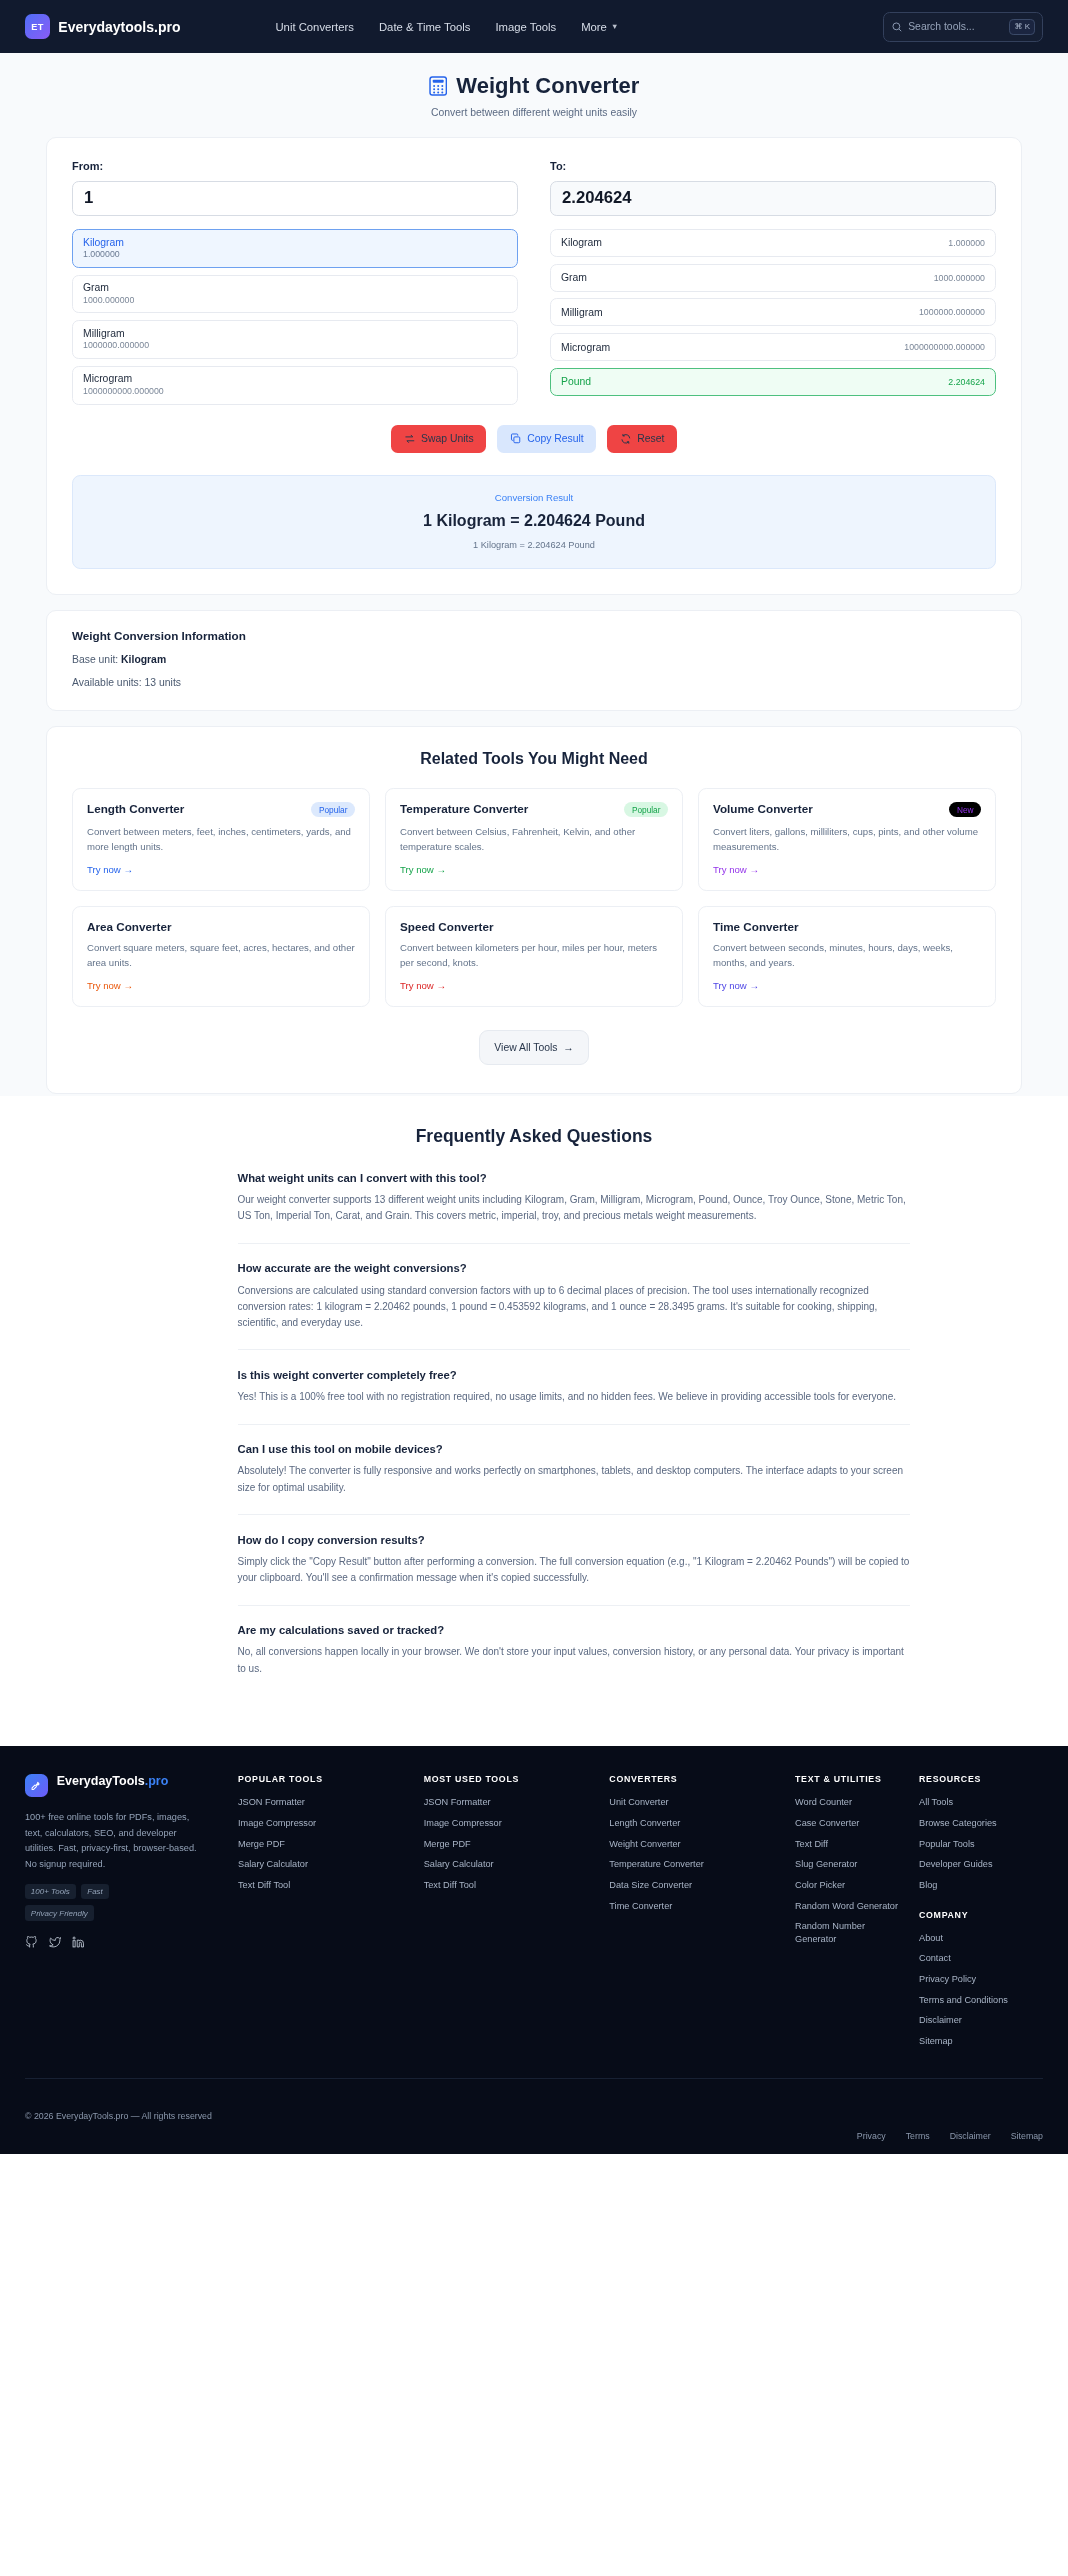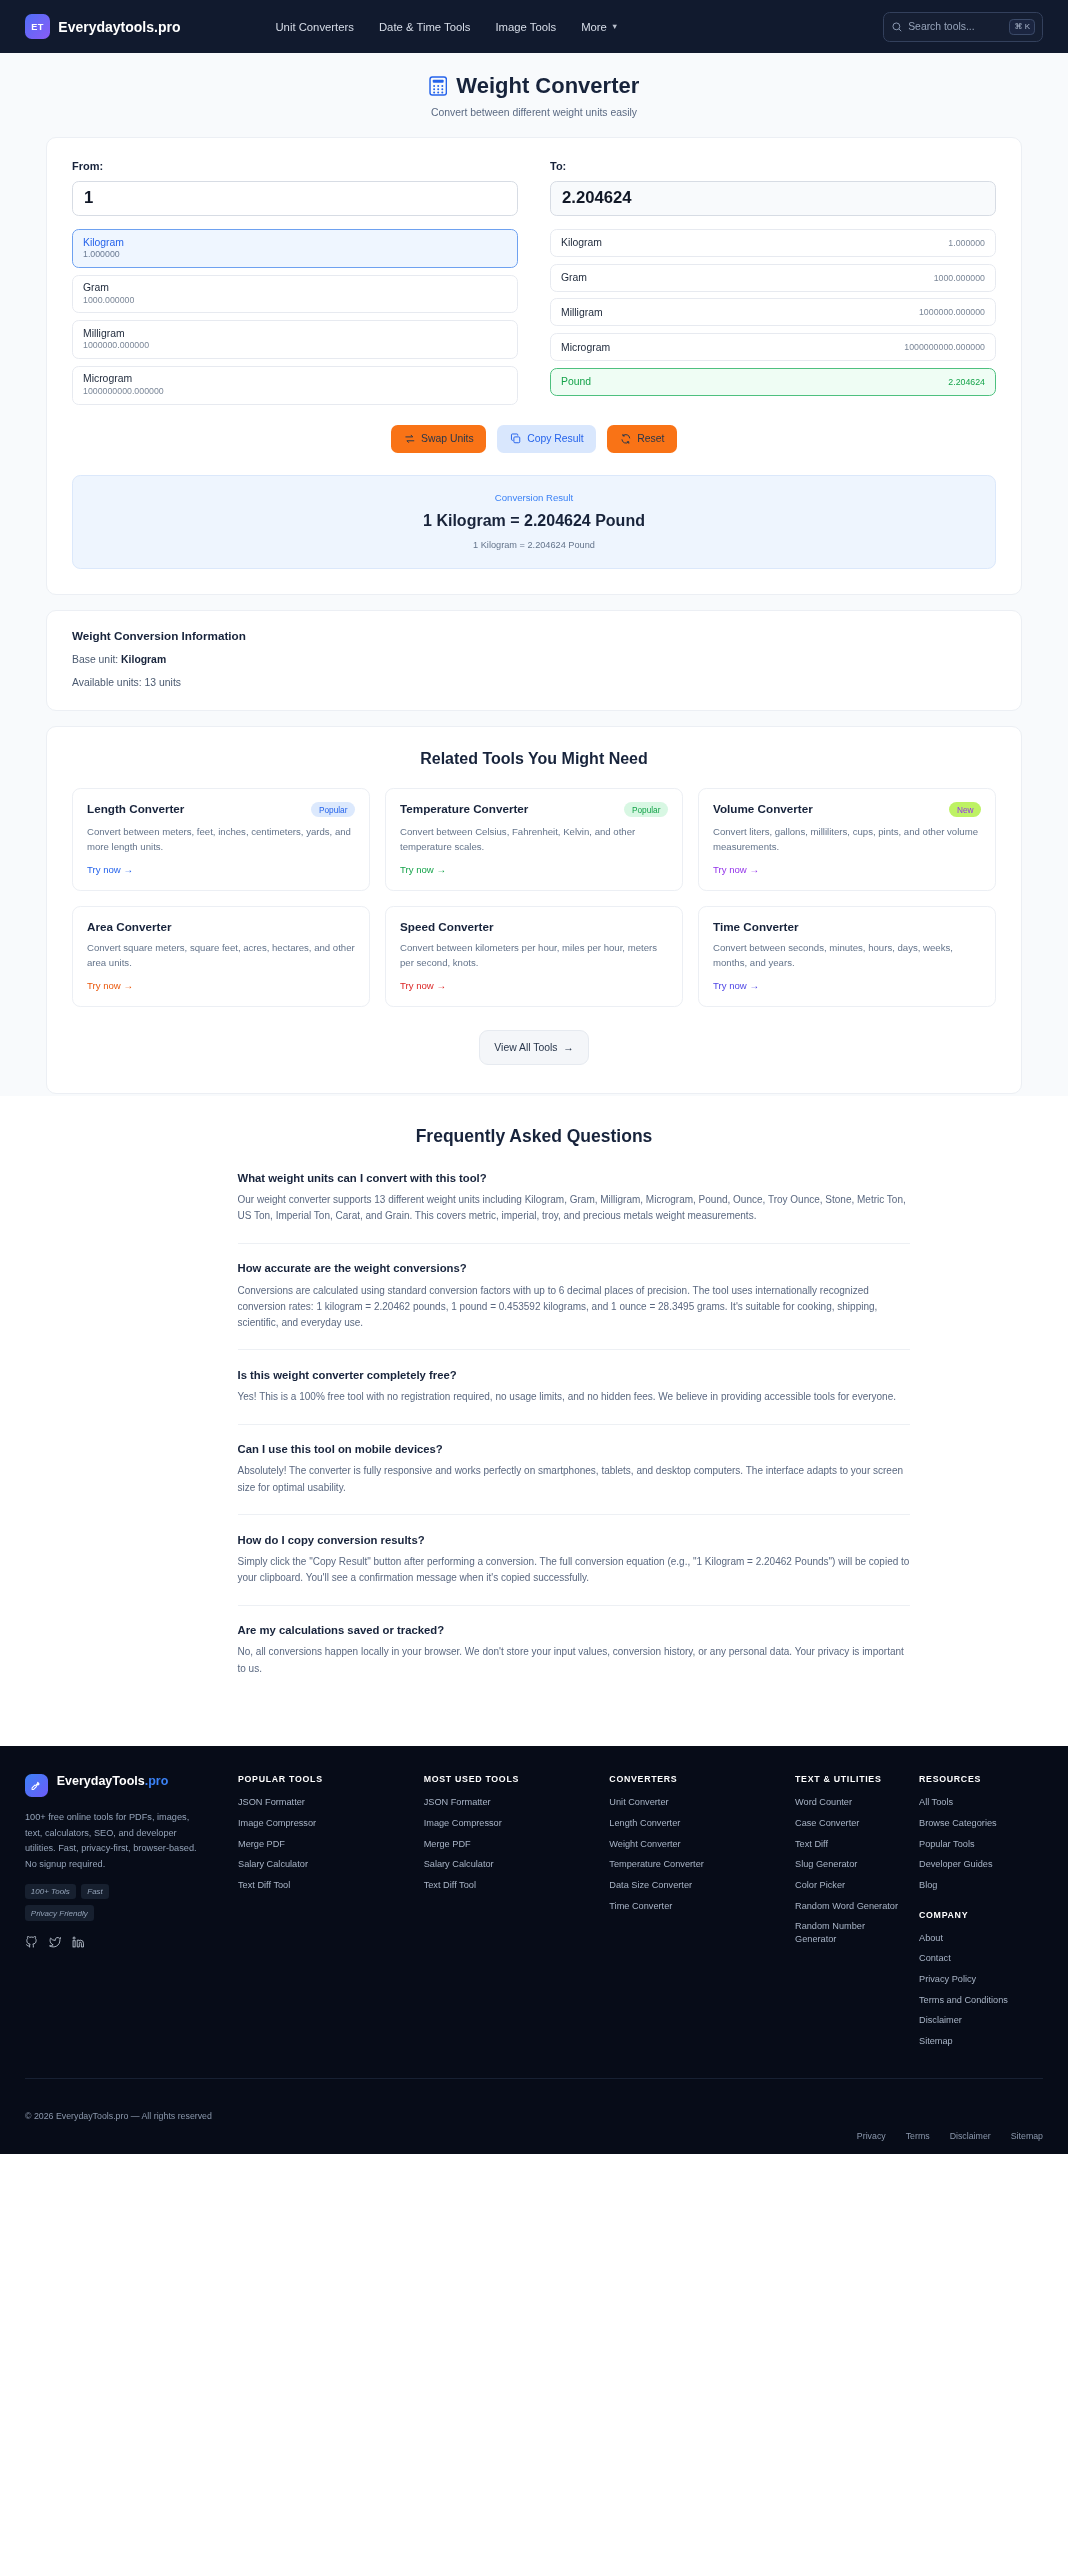--- a/index.html
+++ b/index.html
@@ -98,21 +98,21 @@
   .unit-row .u-name { font-size: 10.4px; color: #1d283a; }
   .unit-row .u-val { font-size: 8.8px; color: #7b8798; }
   .unit-row.selected-green { border-color: #4ec07f; background: #effdf4; }
   .unit-row.selected-green .u-name,
   .unit-row.selected-green .u-val { color: #15a34a; }
 
   .list-clip { max-height: 200px; overflow: hidden; }
 
   .actions { display: flex; justify-content: center; gap: 11px; margin-top: 20px; }
   .btn {
-    height: 28px; border-radius: 6.7px; background: #f97316; border: none;
+    height: 28px; border-radius: 6.7px; background: #ef4444; border: none;
     display: flex; align-items: center; gap: 5.8px; padding: 0 12.5px;
     font-size: 10.4px; color: #28364b; font-family: inherit; cursor: pointer;
   }
   .btn.primary { background: #d9e7fd; color: #2563eb; }
   .btn svg { display: block; }
 
   .result-panel {
     margin-top: 22px; background: #eef5fe; border: 0.8px solid #dbe8fb;
     border-radius: 8.3px; text-align: center; padding: 16.7px 0 18.4px;
   }
@@ -133,21 +133,21 @@
     margin-top: 20px; display: grid; grid-template-columns: repeat(3, 1fr); gap: 15px 15px;
   }
   .tool-card {
     border: 0.8px solid #eceff4; border-radius: 8.3px; padding: 13.4px 14px 14px; background: #fff;
   }
   .tool-head { display: flex; align-items: flex-start; justify-content: space-between; gap: 6.7px; }
   .tool-name { font-size: 11.7px; font-weight: bold; color: #17233b; }
   .badge { font-size: 8.3px; border-radius: 8.3px; padding: 2.5px 7.5px; white-space: nowrap; }
   .badge.blue { background: #dce9fd; color: #2563eb; }
   .badge.green { background: #d8f7e3; color: #15a34a; }
-  .badge.purple { background: #bef264; color: #9333ea; }
+  .badge.purple { background: #000000; color: #9333ea; }
   .tool-desc { font-size: 9.6px; color: #64748b; line-height: 1.55; margin-top: 7.5px; }
   .try-now { font-size: 9.6px; margin-top: 9.2px; display: inline-block; }
 
   .view-all-wrap { text-align: center; margin-top: 23.4px; }
   .view-all {
     display: inline-flex; align-items: center; gap: 5.8px;
     background: #f4f6f9; border: 0.8px solid #e6eaf0; border-radius: 9px;
     padding: 11px 14px; font-size: 10.4px; color: #28364b; cursor: pointer;
     font-family: inherit;
   }

